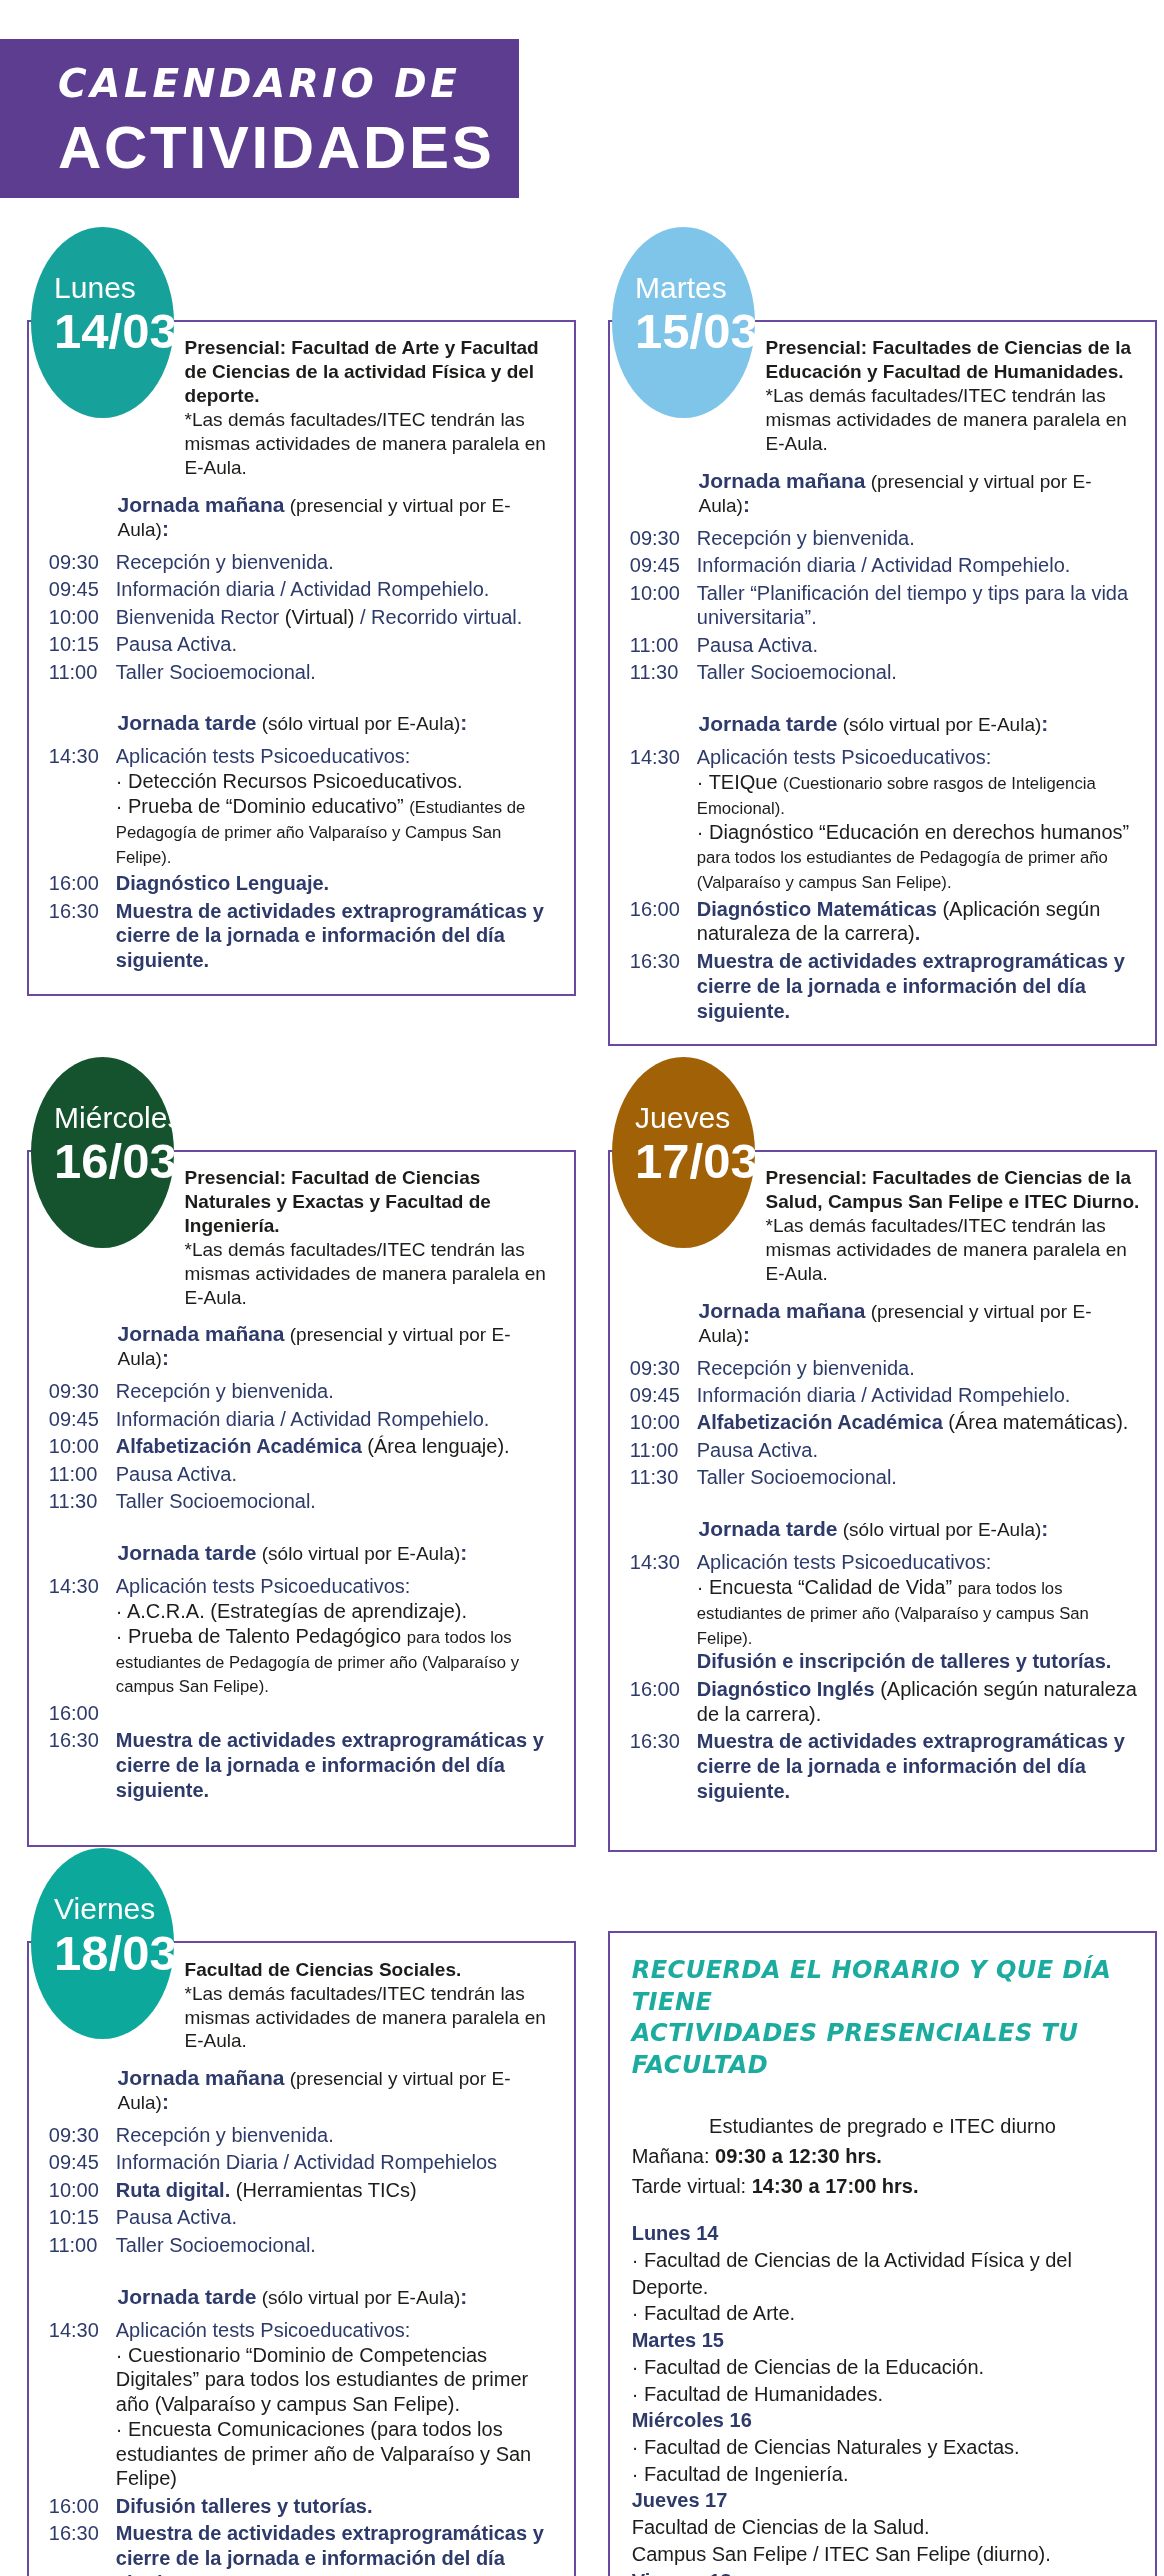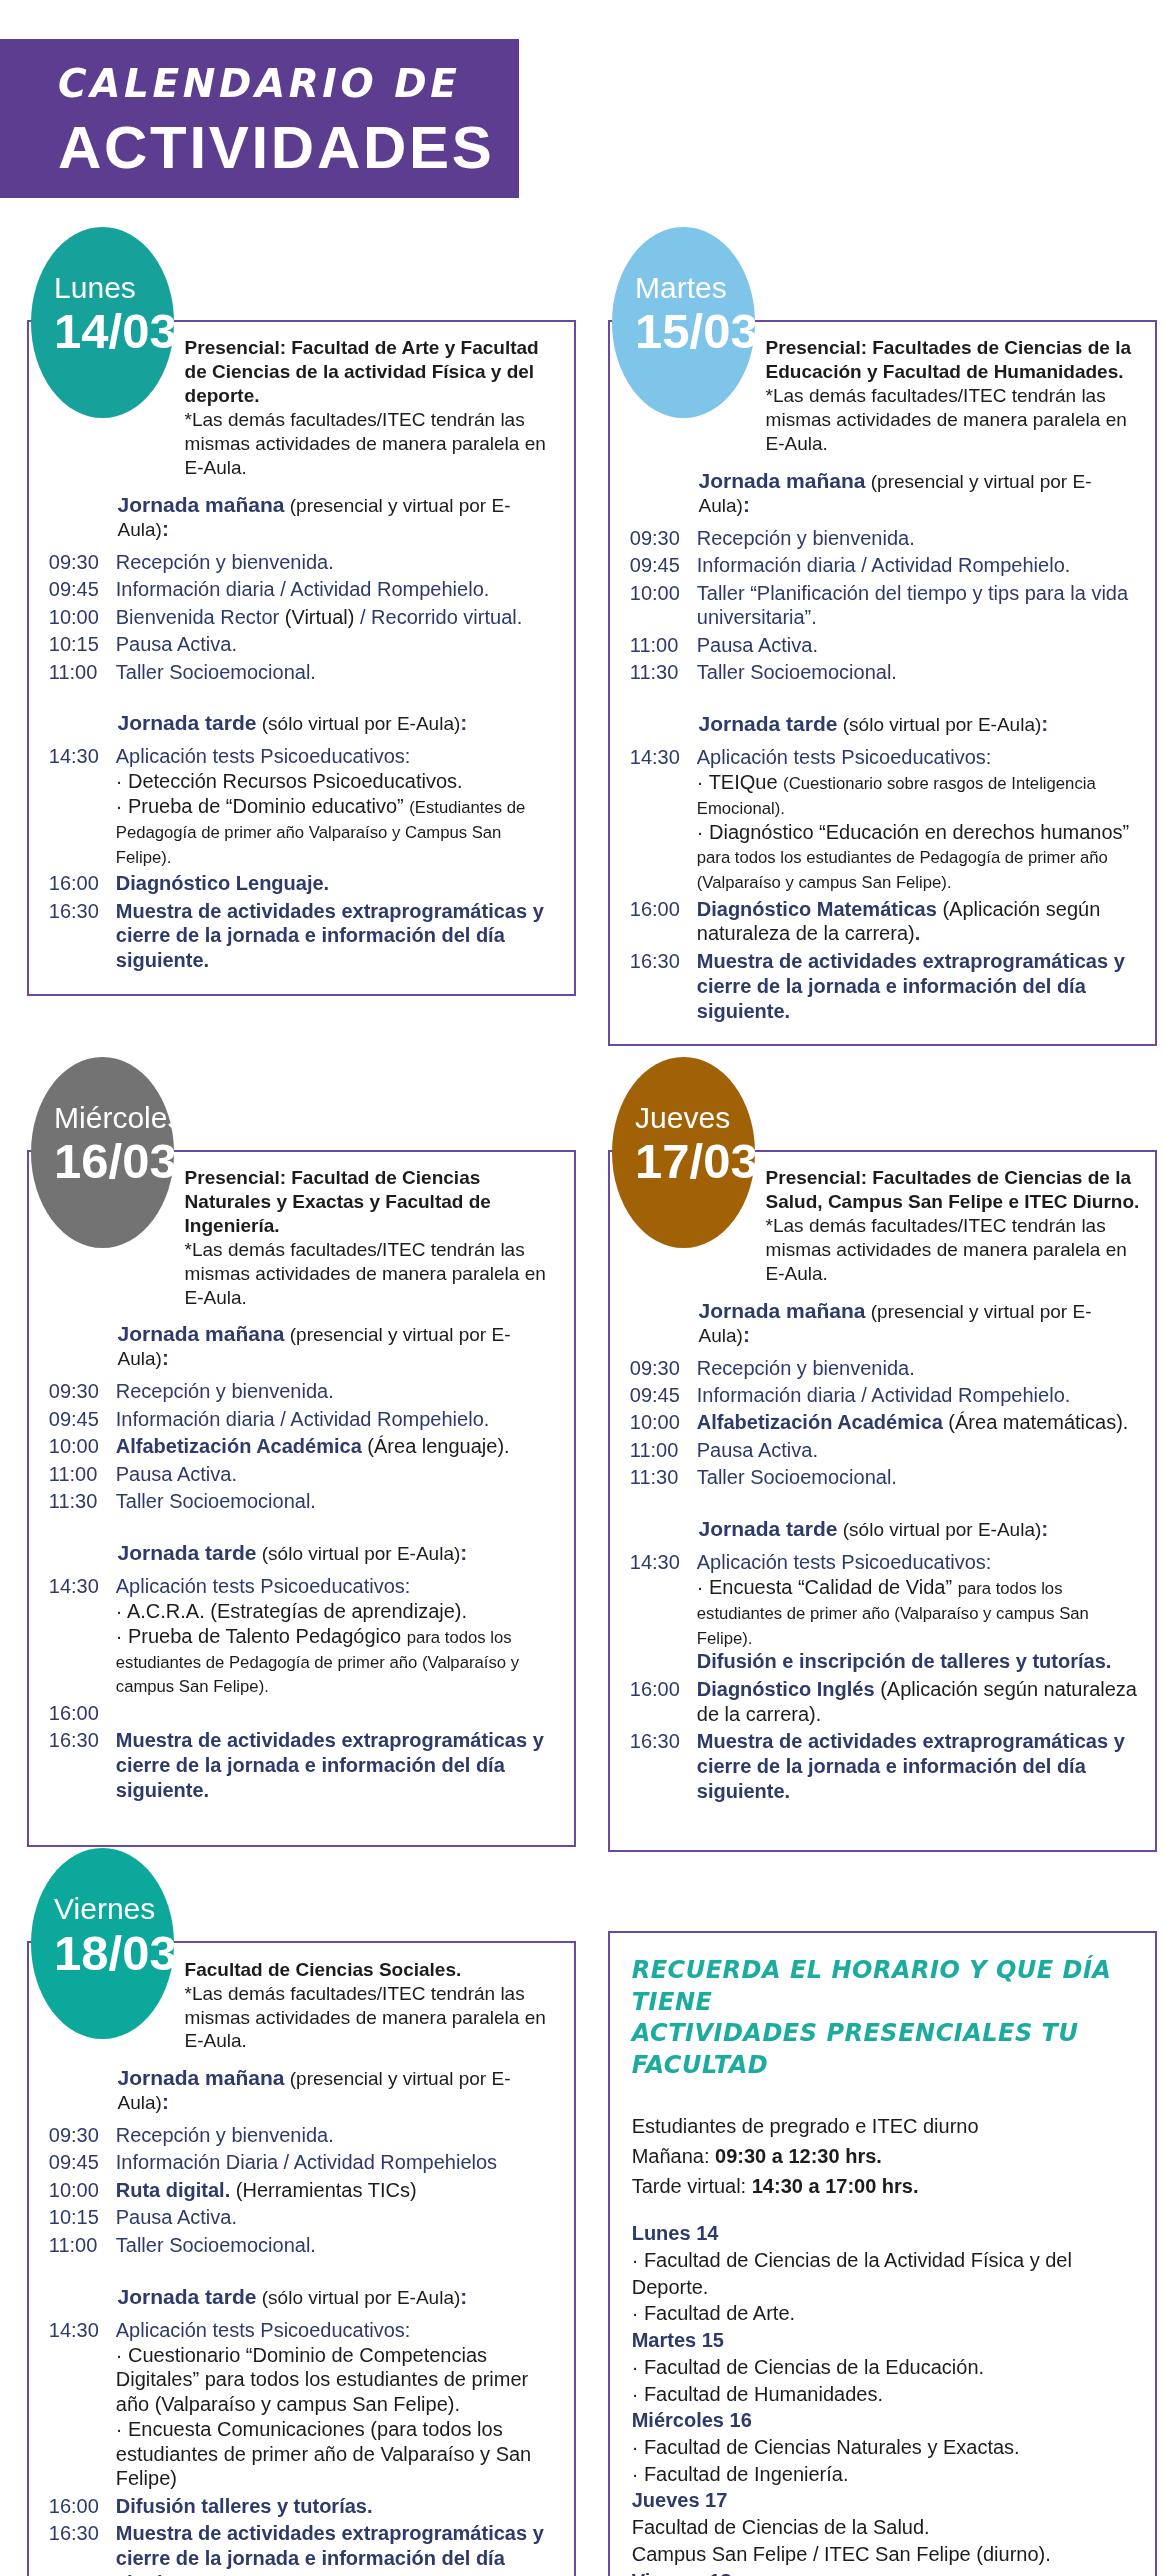--- a/index.html
+++ b/index.html
@@ -63,21 +63,21 @@
   .seg-nb{color:var(--navy);font-weight:700;}
   .seg-b{color:var(--black);}
   .seg-bs{color:var(--black);font-size:16.7px;}
   .seg-bt{color:var(--black);font-size:19px;font-weight:400;}
   
   .info-headline{
     color:var(--teal);font-weight:700;font-style:italic;
     font-size:24px;line-height:1.32;letter-spacing:0.5px;margin:3.6px 0 31px 0;
     font-family:"DejaVu Sans",sans-serif;
   }
-  .info-audience{font-size:20px;color:var(--black);margin-bottom:4.5px;line-height:1.3;}
+  .info-audience{font-size:20px;color:var(--black);margin-bottom:4.5px;line-height:1.3;text-align:center;}
   .info-hours{font-size:20px;color:var(--black);margin-bottom:3.6px;line-height:1.3;}
   .info-hours b{font-weight:700;}
   #info-groups{margin-top:21.7px;}
   .group-title{color:var(--navy);font-weight:700;font-size:20px;line-height:1.35;}
   .group-item{color:var(--black);font-size:20px;line-height:1.33;}
 </style>
 </head>
 <body>
 
 <header class="banner">
@@ -219,21 +219,21 @@
               <div class="desc">
                 <div class="dline"><span class="seg seg-nb">Muestra de actividades extraprogramáticas y cierre de la jornada e información del día siguiente.</span></div>
               </div>
             </div>
           </div>
         </div>
       </section>
     </div>
   <div class="row" id="row-2">
       <section class="panel panel-miercoles">
-        <div class="circle" style="background: #737373;">
+        <div class="circle" style="background: #14532d;">
           <div class="day-name">Miércoles</div>
           <div class="day-date">16/03</div>
         </div>
         <div class="box">
           <div class="intro">
             <div class="intro-bold">Presencial: Facultad de Ciencias Naturales y Exactas y Facultad de Ingeniería.</div>
             <div class="intro-note">*Las demás facultades/ITEC tendrán las mismas actividades de manera paralela en E-Aula.</div>
           </div>
           <div class="session">
             <div class="session-title"><span class="seg seg-nb">Jornada mañana</span><span class="seg seg-bt"> (presencial y virtual por E-Aula)</span><span class="seg seg-nb">:</span></div>

